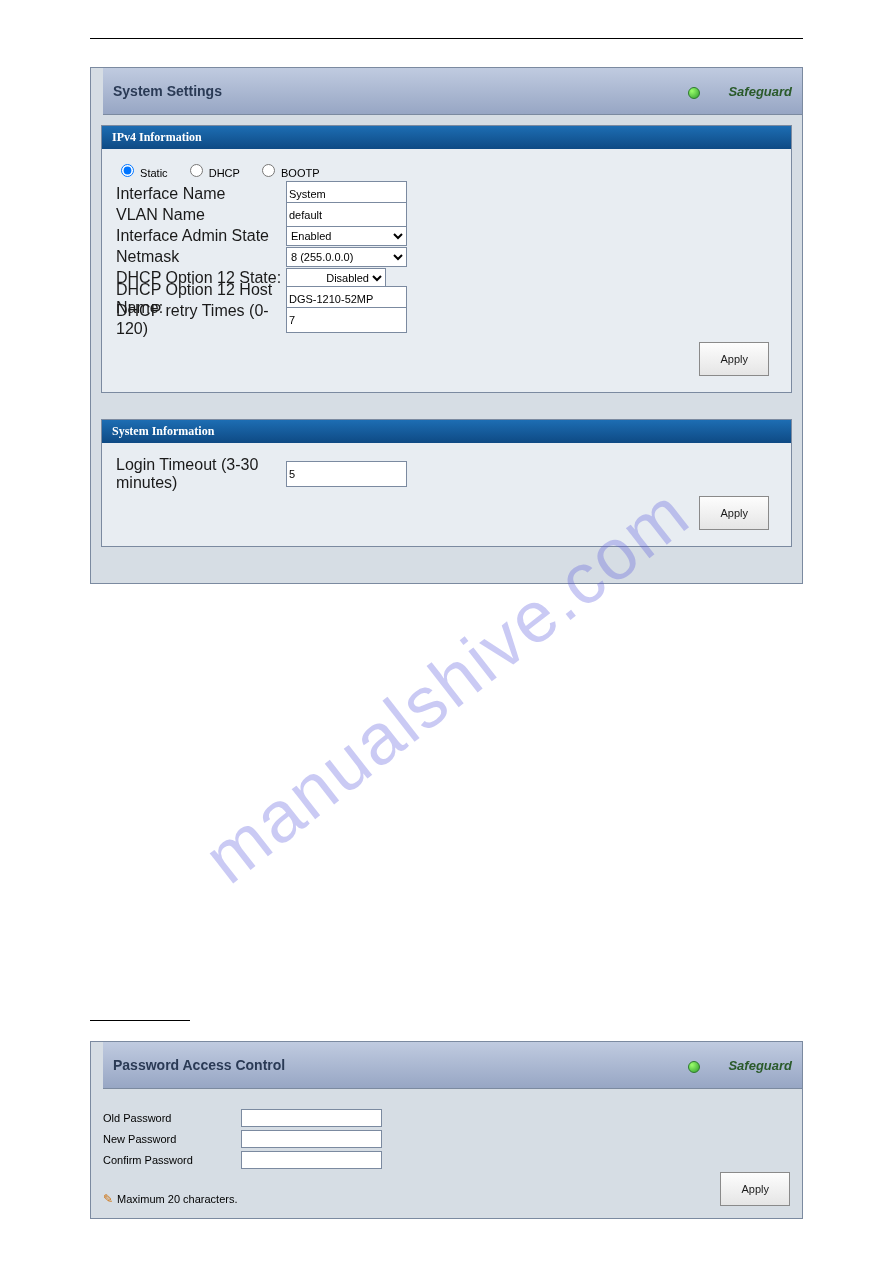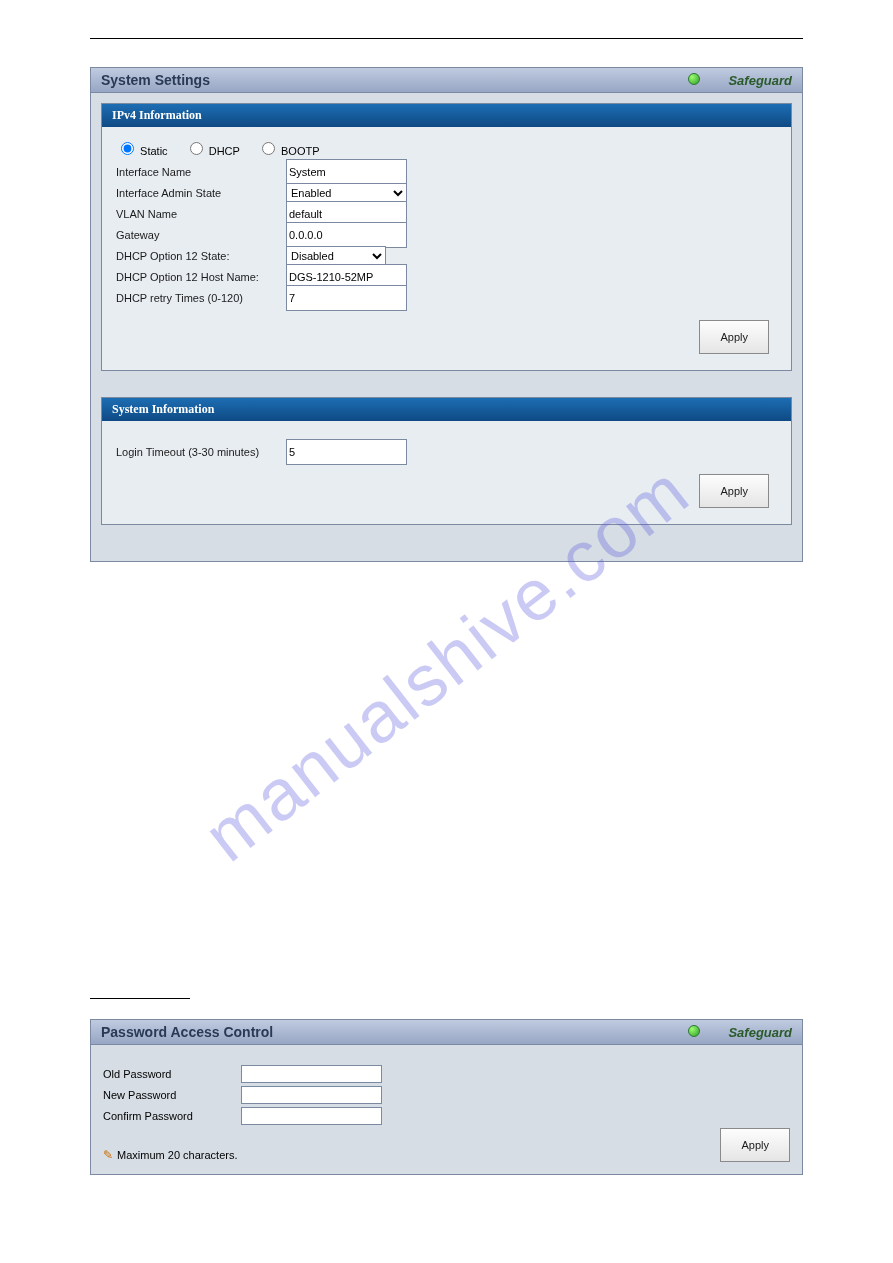--- a/index.html
+++ b/index.html
@@ -18,32 +18,33 @@
     border-top: 1px solid #000;
     margin: 18px 0 28px 0;
   }
   .panel-outer {
     border: 1px solid #7b8aa0;
     background: #d6dde4;
     margin-bottom: 30px;
   }
   .panel-header {
     background: linear-gradient(#c0cbe0, #97a6c4);
-    padding: 4px 10px;
+    padding: 15px 10px;
     font-size: 14px;
     font-weight: bold;
     color: #2a3a55;
     display: flex;
     justify-content: space-between;
     align-items: center;
     border-bottom: 1px solid #7b8aa0;
+    margin-left: 12px;
   }
   .safeguard {
     display: flex;
-    align-items: flex-start;
+    align-items: flex-end;
     color: #2a5a2a;
     font-style: italic;
     font-size: 13px;
     font-weight: bold;
     gap: 22px;
   }
   .dot {
     width: 10px;
     height: 10px;
     border-radius: 50%;
@@ -78,39 +79,40 @@
     font-size: 11px;
   }
   .form-row {
     display: flex;
     align-items: center;
     margin-bottom: 3px;
     height: 18px;
   }
   .form-label {
     width: 170px;
-    font-size: 11px;
+    font-size: 16px;
     color: #1a1a1a;
   }
   .form-control {
     width: 115px;
     height: 16px;
     font-size: 11px;
     border: 1px solid #7b8aa0;
     padding: 4px 2px;
     background: #fff;
     box-sizing: content-box;
   }
   select.form-control {
     height: 18px;
     width: 119px;
     padding: 0;
   }
   .short-select {
     width: 98px !important;
+    text-align: right;
   }
   .apply-row {
     text-align: right;
     padding: 10px 8px 6px 0;
   }
   .btn {
     border: 1px solid #8a8a8a;
     background: linear-gradient(#fdfdfd, #e5e5e5);
     padding: 10px 20px;
     font-size: 11px;
@@ -210,32 +212,34 @@
             <label><input type="radio" checked="" style=""> <span>Static</span></label>
             <label><input type="radio" style=""> <span>DHCP</span></label>
             <label><input type="radio" style=""> <span>BOOTP</span></label>
           </div>
 
           <div class="form-row">
             <span class="form-label">Interface Name</span>
             <input class="form-control" value="System" style="">
           </div>
           <div class="form-row">
+            <span class="form-label">VLAN Name</span>
+            <input class="form-control" value="default" style="">
+          </div>
+          <div class="form-row">
             <span class="form-label">Interface Admin State</span>
             <select class="form-control">
               <option>Enabled</option>
             </select>
           </div>
           <div class="form-row">
-            <span class="form-label">VLAN Name</span>
-            <input class="form-control" value="default" style="">
-          </div>
-          <div class="form-row">
-            <span class="form-label">Gateway</span>
-            <input class="form-control" value="0.0.0.0" style="">
+            <span class="form-label">Netmask</span>
+            <select class="form-control">
+              <option>8 (255.0.0.0)</option>
+            </select>
           </div>
           <div class="form-row">
             <span class="form-label">DHCP Option 12 State:</span>
             <select class="form-control short-select">
               <option>Disabled</option>
             </select>
           </div>
           <div class="form-row">
             <span class="form-label">DHCP Option 12 Host Name:</span>
             <input class="form-control" value="DGS-1210-52MP" style="">

